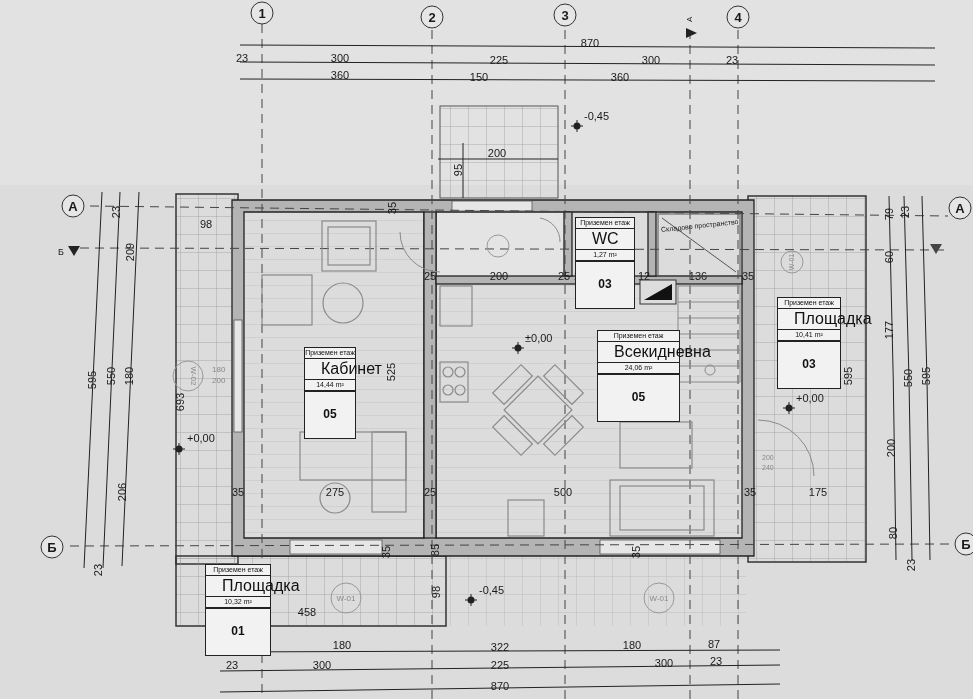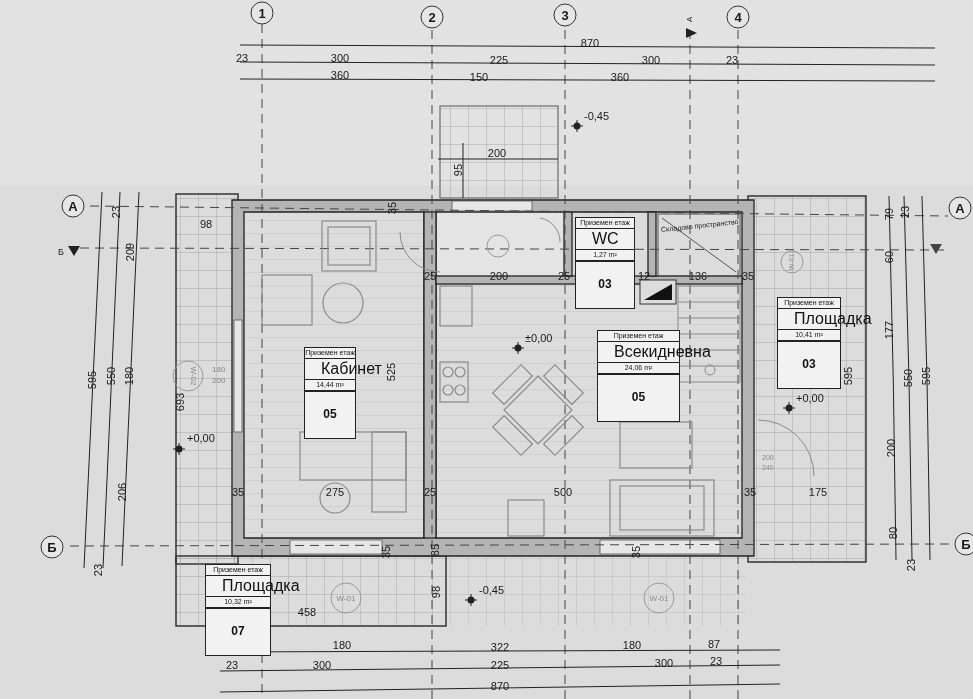--- a/index.html
+++ b/index.html
@@ -335,20 +335,20 @@
 <div class="rl" style="left:575px;top:217px;width:60px;">
   <div class="lvl">Приземен етаж</div>
   <div class="nm">WC</div>
   <div class="ar">1,27 m²</div>
   <div class="no">03</div>
 </div>
 <div class="rl" style="left:205px;top:564px;width:66px;">
   <div class="lvl">Приземен етаж</div>
   <div class="nm">Площадка</div>
   <div class="ar">10,32 m²</div>
-  <div class="no">07</div>
+  <div class="no">01</div>
 </div>
 <div class="rl" style="left:777px;top:297px;width:64px;">
   <div class="lvl">Приземен етаж</div>
   <div class="nm">Площадка</div>
   <div class="ar">10,41 m²</div>
   <div class="no">03</div>
 </div>
 
 </body></html>

